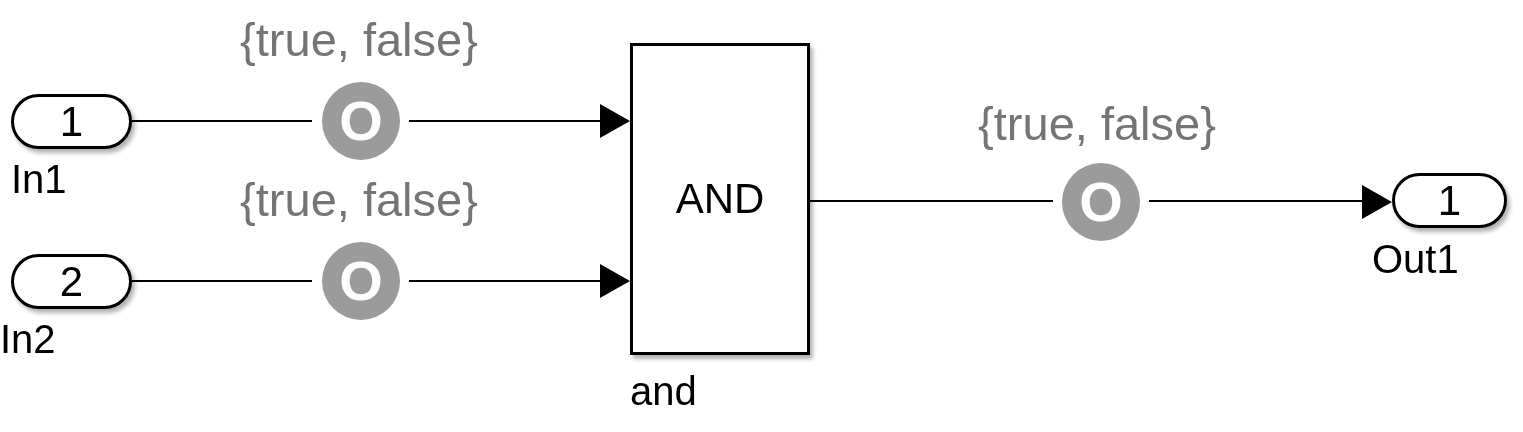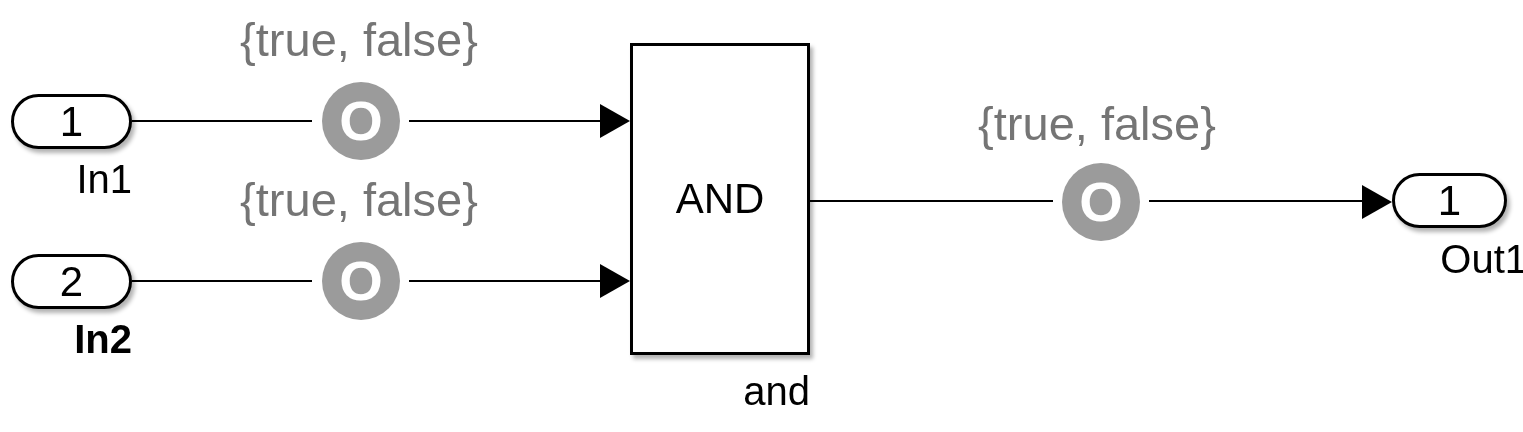--- a/index.html
+++ b/index.html
@@ -43,21 +43,21 @@
     display: flex;
     align-items: center;
     justify-content: center;
     font-size: 42px;
     color: #000000;
   }
   .block-label {
     position: absolute;
     font-size: 40px;
     color: #000000;
-    text-align: right;
+    text-align: left;
     white-space: nowrap;
   }
   .signal {
     position: absolute;
     height: 2px;
     background: #000000;
   }
   .arrowhead {
     position: absolute;
     width: 0;
@@ -92,21 +92,21 @@
 <div id="canvas">
 
   <div class="pill" style="left:11px; top:94px;">
     <span>1</span>
   </div>
   <div class="block-label" style="left:11px; width:121px; top:157px;">In1</div>
 
   <div class="pill" style="left:11px; top:254px;">
     <span>2</span>
   </div>
-  <div class="block-label" style="left:11px; width:121px; top:317px;font-weight:bold;">In2</div>
+  <div class="block-label" style="left:0; width:121px; top:317px;">In2</div>
 
   <div class="signal" style="left:132px; top:120px; width:180px;"></div>
   <div class="signal" style="left:409px; top:120px; width:193px;"></div>
   <div class="arrowhead" style="left:600px; top:104px;"></div>
   <div class="annotation" style="left:359px; top:12px;">{true, false}</div>
   <div class="observer" style="left:322px; top:82px;">
     <span>O</span>
   </div>
 
   <div class="signal" style="left:132px; top:280px; width:180px;"></div>

